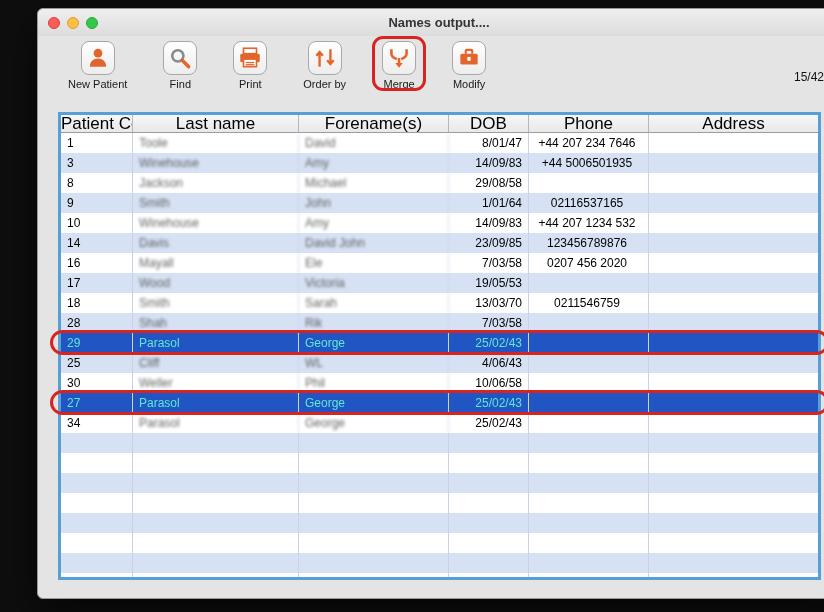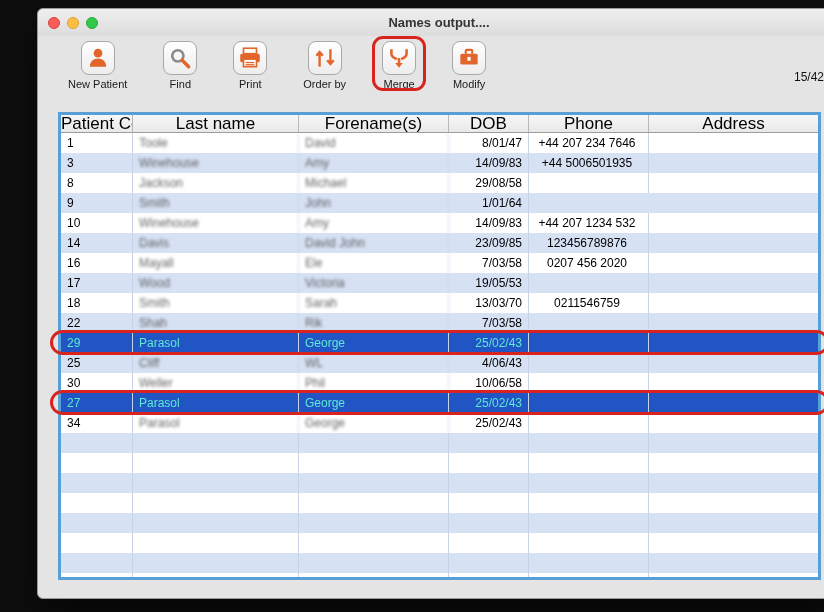--- a/index.html
+++ b/index.html
@@ -175,20 +175,21 @@
           <div class="cell c2 blur">Michael</div>
           <div class="cell c3">29/08/58</div>
           <div class="cell c4"></div>
           <div class="cell c5"></div>
         </div>
         <div class="row stripe">
           <div class="cell c0">9</div>
           <div class="cell c1 blur">Smith</div>
           <div class="cell c2 blur">John</div>
           <div class="cell c3">1/01/64</div>
+          <div class="cell c4">02116537165</div>
           <div class="cell c5"></div>
         </div>
         <div class="row">
           <div class="cell c0">10</div>
           <div class="cell c1 blur">Winehouse</div>
           <div class="cell c2 blur">Amy</div>
           <div class="cell c3">14/09/83</div>
           <div class="cell c4">+44 207 1234 532</div>
           <div class="cell c5"></div>
         </div>
@@ -218,21 +219,21 @@
         </div>
         <div class="row">
           <div class="cell c0">18</div>
           <div class="cell c1 blur">Smith</div>
           <div class="cell c2 blur">Sarah</div>
           <div class="cell c3">13/03/70</div>
           <div class="cell c4">0211546759</div>
           <div class="cell c5"></div>
         </div>
         <div class="row stripe">
-          <div class="cell c0">22</div>
+          <div class="cell c0">28</div>
           <div class="cell c1 blur">Shah</div>
           <div class="cell c2 blur">Rik</div>
           <div class="cell c3">7/03/58</div>
           <div class="cell c4"></div>
           <div class="cell c5"></div>
         </div>
         <div class="row selected">
           <div class="cell c0">29</div>
           <div class="cell c1">Parasol</div>
           <div class="cell c2">George</div>

